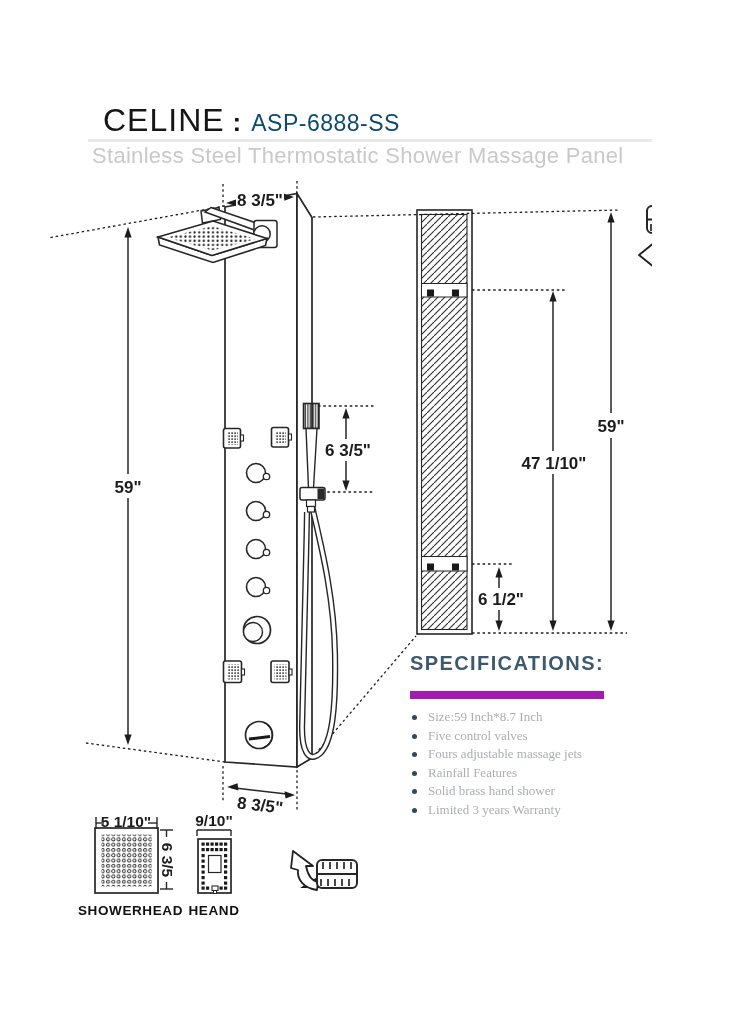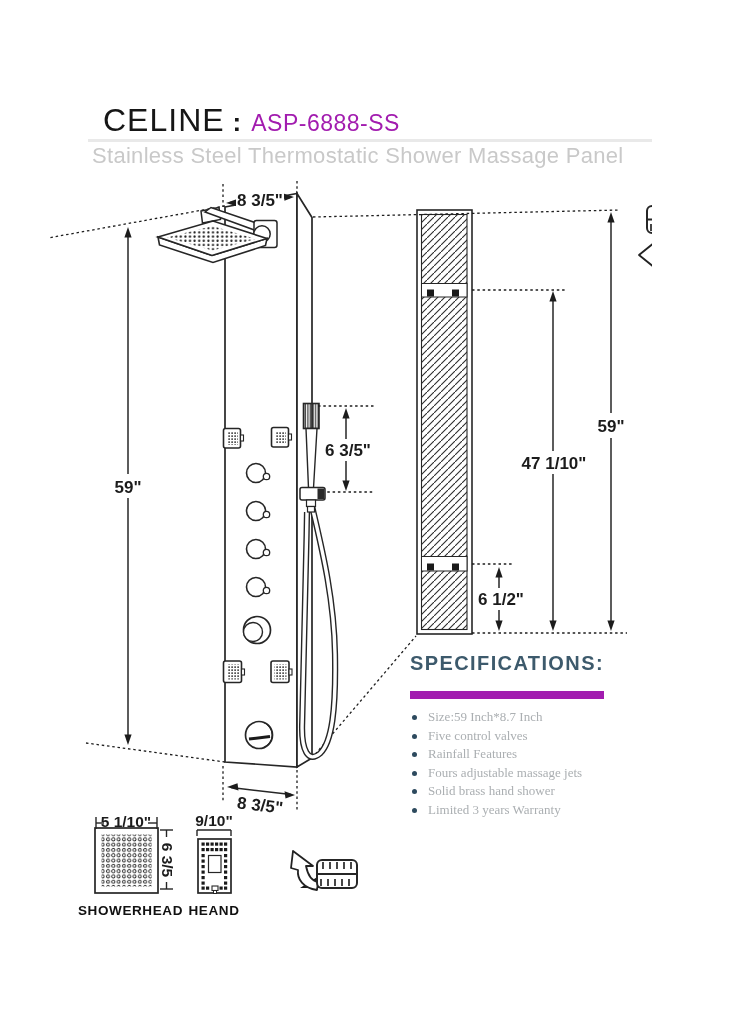--- a/index.html
+++ b/index.html
@@ -2,21 +2,21 @@
 <html><head>
 <meta charset="utf-8">
 <style>
   html,body{margin:0;padding:0;background:#fff;}
   .page{position:relative;width:652px;height:1024px;background:#fff;overflow:hidden;
         font-family:"Liberation Sans",sans-serif;}
   
   .title-row{position:absolute;left:103px;top:102px;display:flex;align-items:baseline;white-space:nowrap;}
   .brand{font-size:32px;letter-spacing:1px;color:#161616;}
   .colon{font-size:26px;font-weight:bold;color:#161616;margin:0 10px 0 8px;}
-  .model{font-size:23px;color:#a21caf;letter-spacing:.5px;}
+  .model{font-size:23px;color:#0c4a6e;letter-spacing:.5px;}
   .divider{position:absolute;left:88px;top:139px;width:597px;height:3px;background:#e9e9e9;}
   .subtitle{position:absolute;left:92px;top:143px;font-size:22px;color:#c9c9c9;letter-spacing:.3px;white-space:nowrap;}
   
   svg.diagram{position:absolute;left:0;top:0;}
   .ln{stroke:#262626;fill:none;}
   .dot-ln{stroke:#1e1e1e;fill:none;stroke-width:1.3;stroke-dasharray:2.5 2.8;}
   .fillw{fill:#fff;stroke:#262626;}
   .arr{fill:#1c1c1c;stroke:none;}
   .dim{font-family:"Liberation Sans",sans-serif;font-weight:bold;font-size:17px;fill:#1c1c1c;text-anchor:middle;}
   .dim-sm{font-size:15.5px;}
@@ -301,25 +301,25 @@
       <li>
           <span class="dot"></span>
           <span>Size:59 Inch*8.7 Inch</span>
         </li>
       <li>
           <span class="dot"></span>
           <span>Five control valves</span>
         </li>
       <li>
           <span class="dot"></span>
+          <span>Fours adjustable massage jets</span>
+        </li>
+      <li>
+          <span class="dot"></span>
           <span>Rainfall Features</span>
-        </li>
-      <li>
-          <span class="dot"></span>
-          <span>Fours adjustable massage jets</span>
         </li>
       <li>
           <span class="dot"></span>
           <span>Solid brass hand shower</span>
         </li>
       <li>
           <span class="dot"></span>
           <span>Limited 3 years Warranty</span>
         </li>
     </ul>

